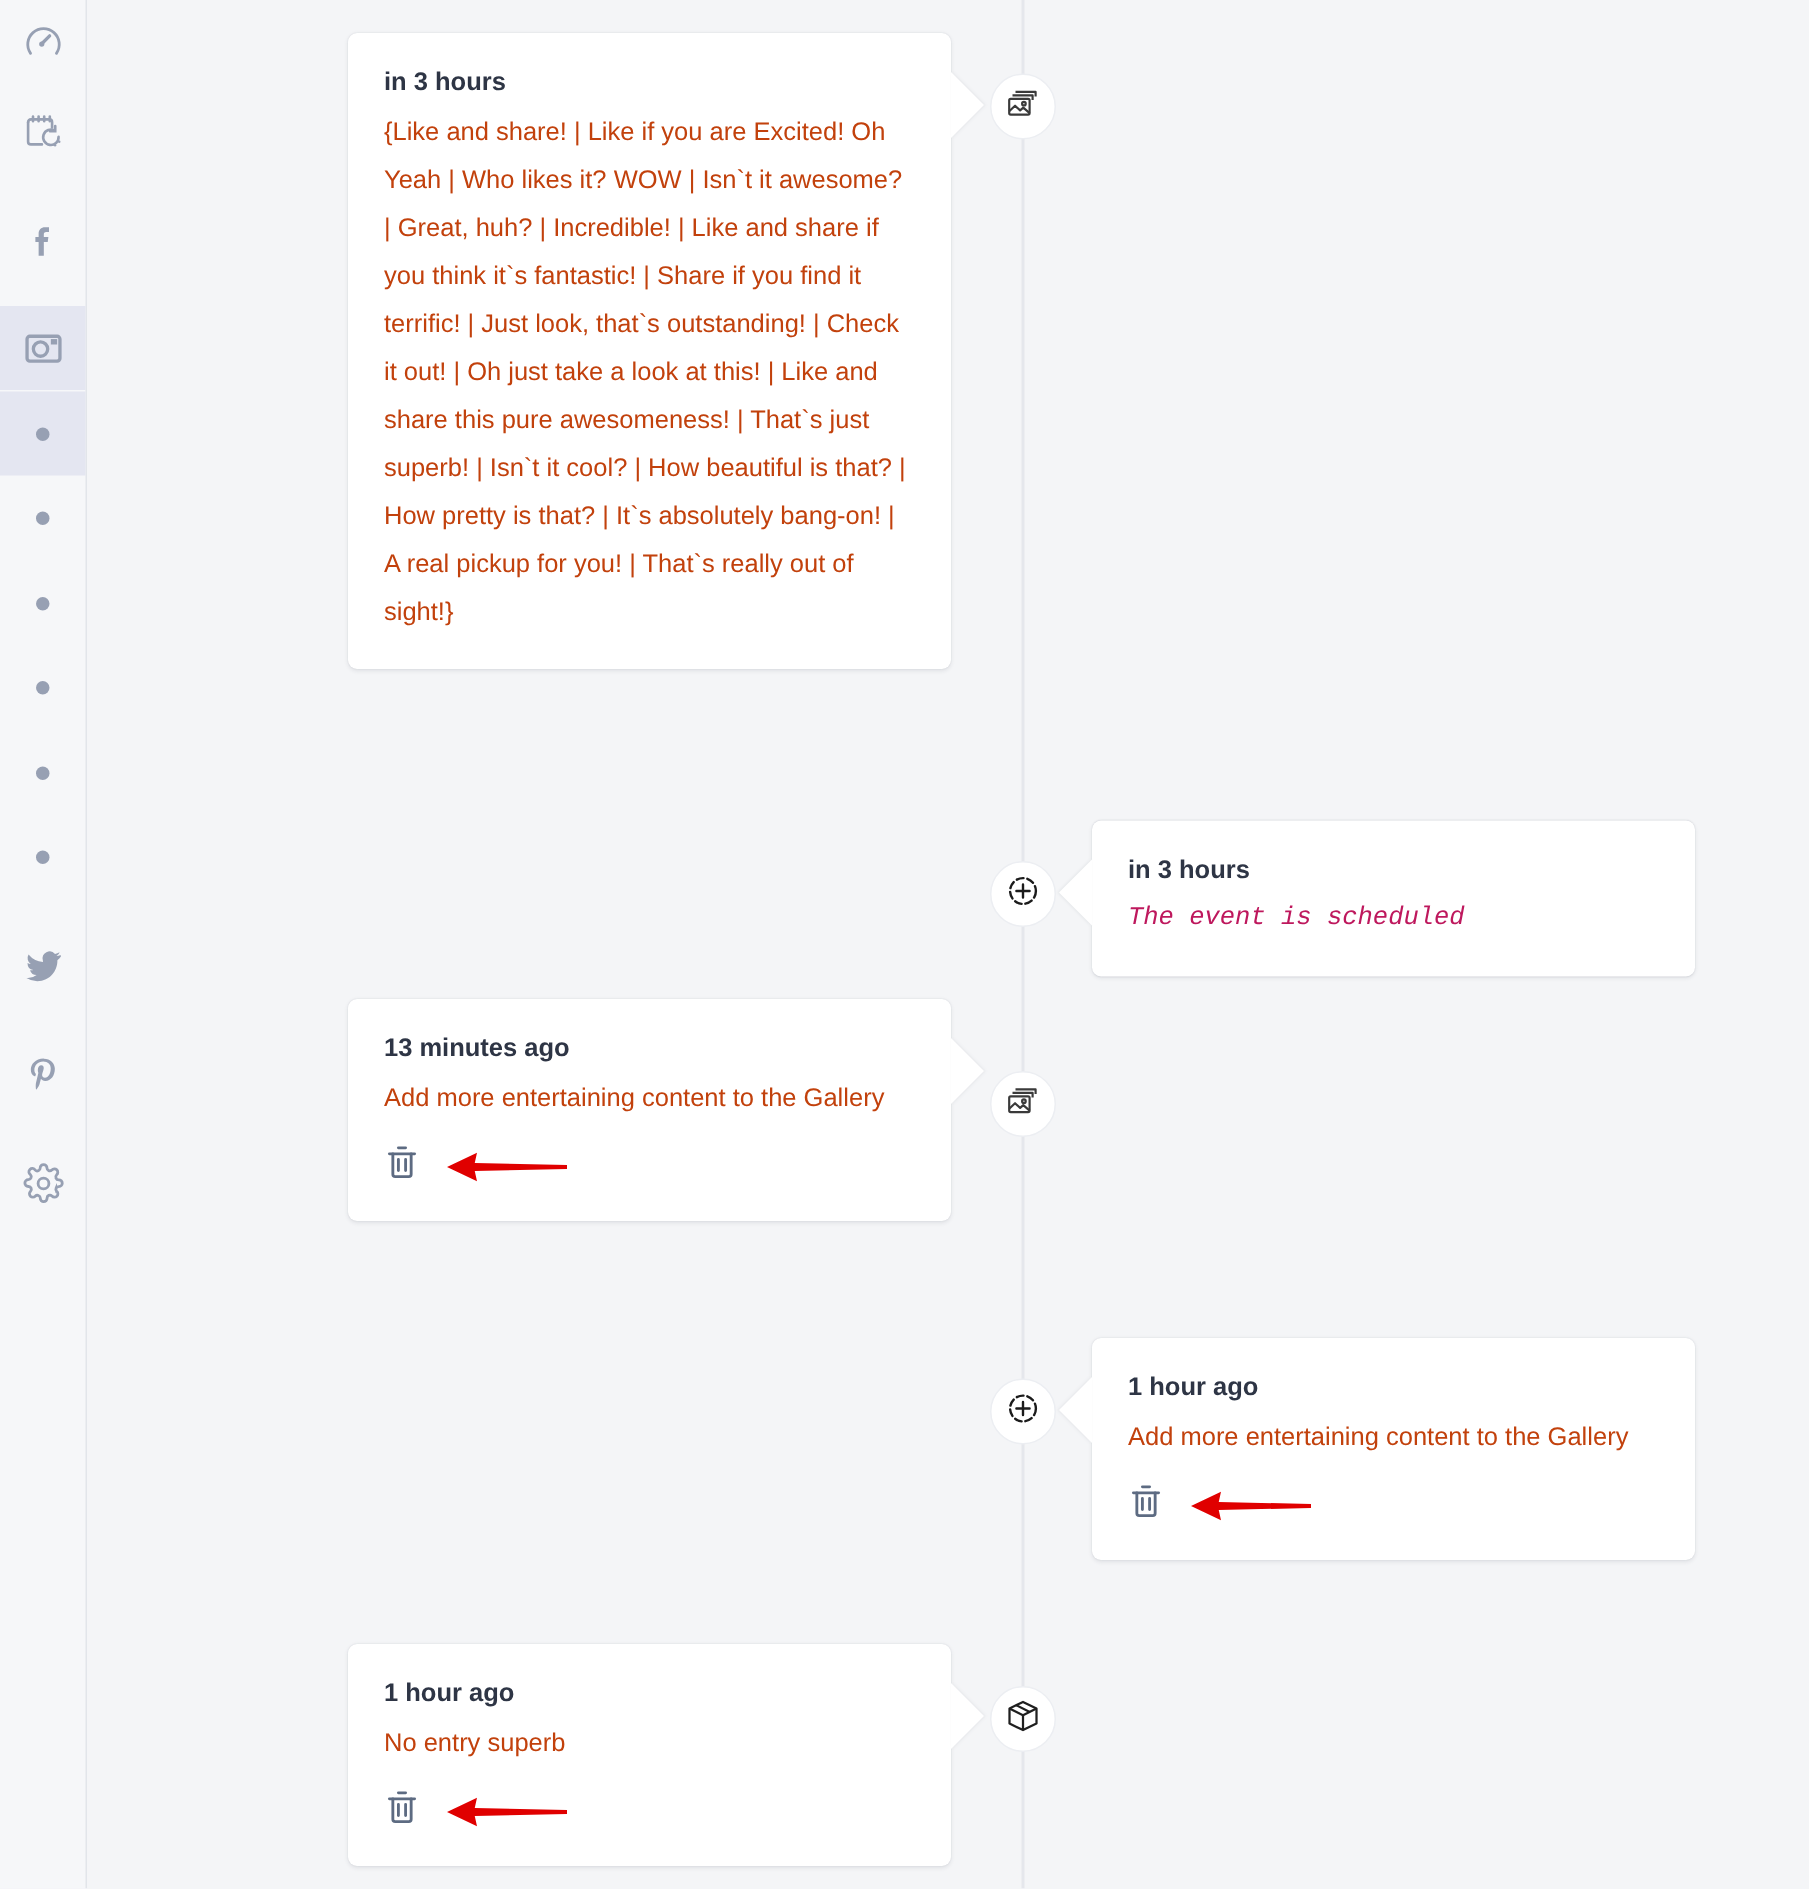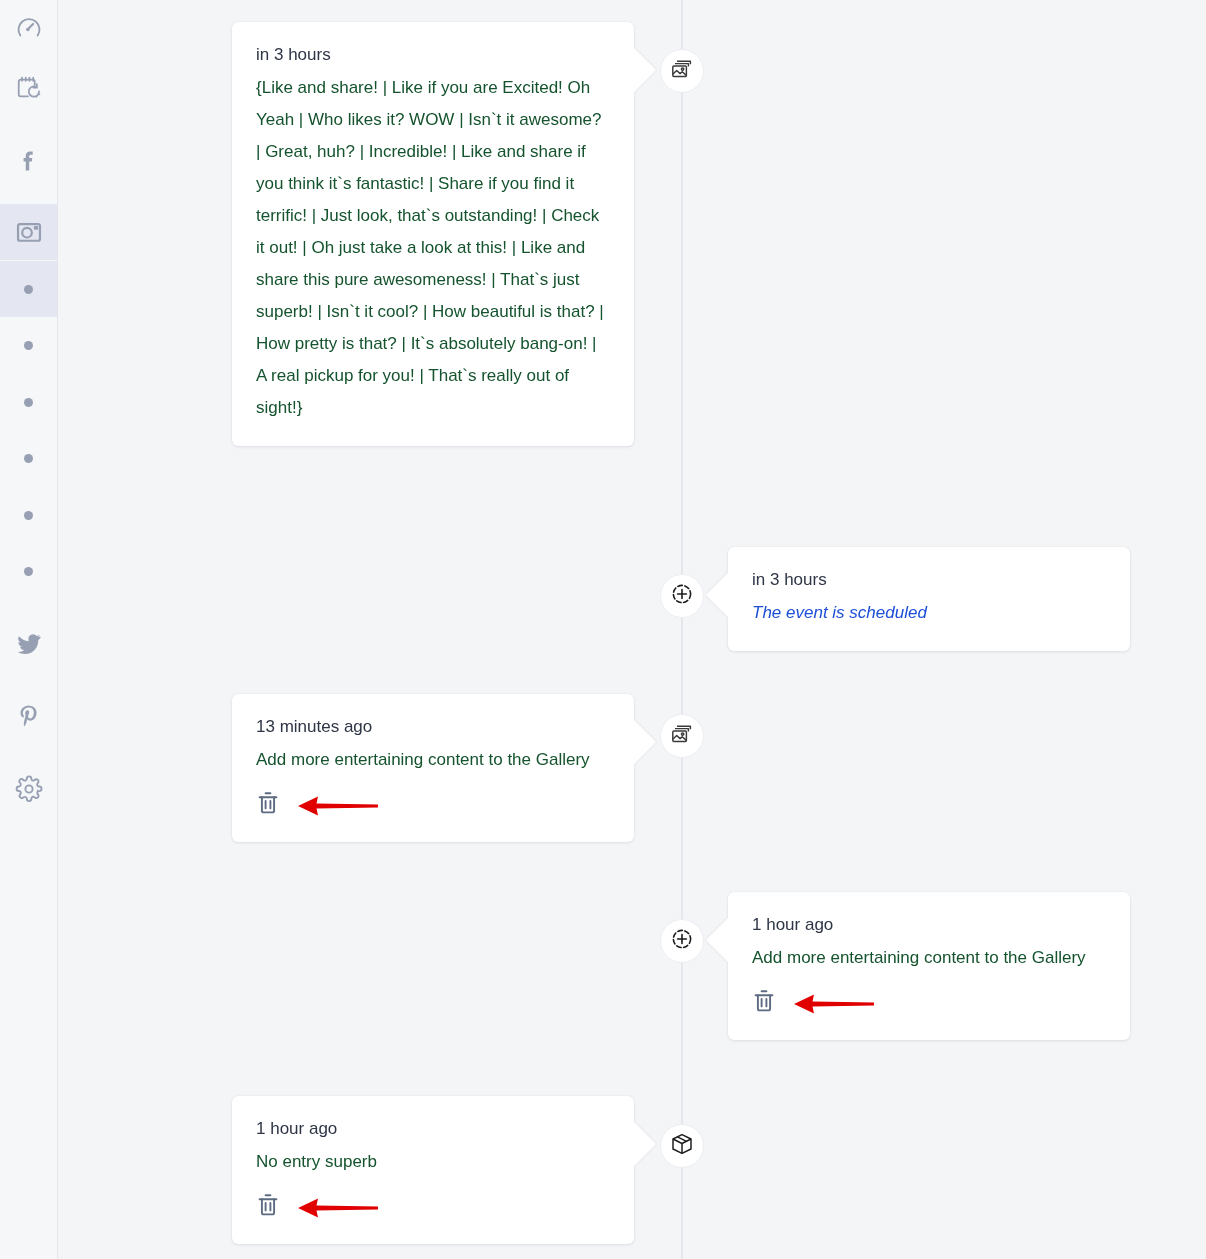--- a/index.html
+++ b/index.html
@@ -69,32 +69,32 @@
   .card {
     position: absolute;
     background: #ffffff;
     border-radius: 6px;
     box-shadow: 0 1px 3px rgba(40,50,70,0.10), 0 0 1px rgba(40,50,70,0.12);
     padding: 20px 24px 22px 24px;
     z-index: 2;
   }
   .card .time {
     font-size: 17px;
-    font-weight: normal;
+    font-weight: bold;
     color: #2e3545;
     line-height: 1.55;
     margin-bottom: 4px;
   }
   .card .body {
     font-size: 17px;
-    color: #14532d;
+    color: #c2410c;
     line-height: 1.88;
     word-wrap: break-word;
   }
-  .card .body.italic { font-style: italic; color: #1d4ed8; }
+  .card .body.italic { font-style: italic; color: #be185d; font-family: Liberation Mono, monospace; }
 
   
   .tail-right {
     position: absolute;
     right: -22px;
     top: 26px;
     width: 0; height: 0;
     border-top: 22px solid transparent;
     border-bottom: 22px solid transparent;
     border-left: 22px solid #ffffff;
@@ -262,21 +262,21 @@
       <div class="card" style="top: 22px; left: 232px; width: 402px;">
         <div class="tail-right"></div>
         <div class="time">in 3 hours</div>
         <div class="body">{Like and share! | Like if you are Excited! Oh Yeah | Who likes it? WOW | Isn`t it awesome? | Great, huh? | Incredible! | Like and share if you think it`s fantastic! | Share if you find it terrific! | Just look, that`s outstanding! | Check it out! | Oh just take a look at this! | Like and share this pure awesomeness! | That`s just superb! | Isn`t it cool? | How beautiful is that? | How pretty is that? | It`s absolutely bang-on! | A real pickup for you! | That`s really out of sight!}</div>
       </div>
       <div class="card" style="top: 547px; left: 728px; width: 402px;">
         <div class="tail-left"></div>
         <div class="time">in 3 hours</div>
         <div class="body italic">The event is scheduled</div>
       </div>
-      <div class="card" style="top: 694px; left: 232px; width: 402px;">
+      <div class="card" style="top: 666px; left: 232px; width: 402px;">
         <div class="tail-right"></div>
         <div class="time">13 minutes ago</div>
         <div class="body">Add more entertaining content to the Gallery</div>
         <div class="delete-row">
           <span class="trash-btn" title="delete"><span><svg width="24" height="26" viewBox="0 0 24 26" fill="none" stroke="#5d6b82" stroke-width="1.9" stroke-linecap="round">
         <path d="M9.6 3.2h4.8"></path>
         <path d="M3.6 7.2h16.8"></path>
         <path d="M5.9 7.2v13.6a1.6 1.6 0 0 0 1.6 1.6h9a1.6 1.6 0 0 0 1.6-1.6V7.2"></path>
         <path d="M9.6 11v7.4M14.4 11v7.4"></path>
       </svg></span></span>

